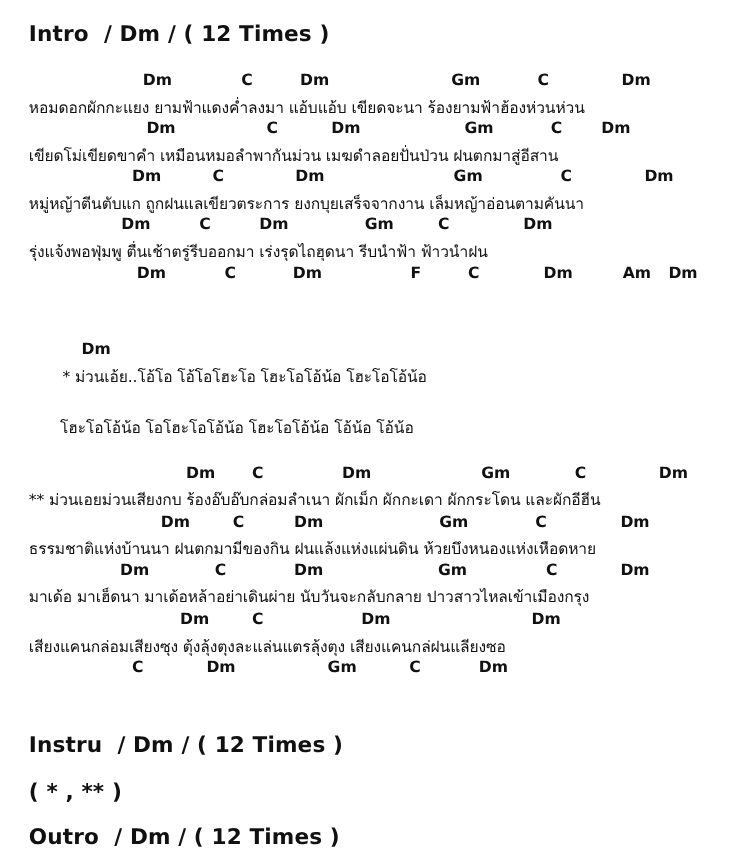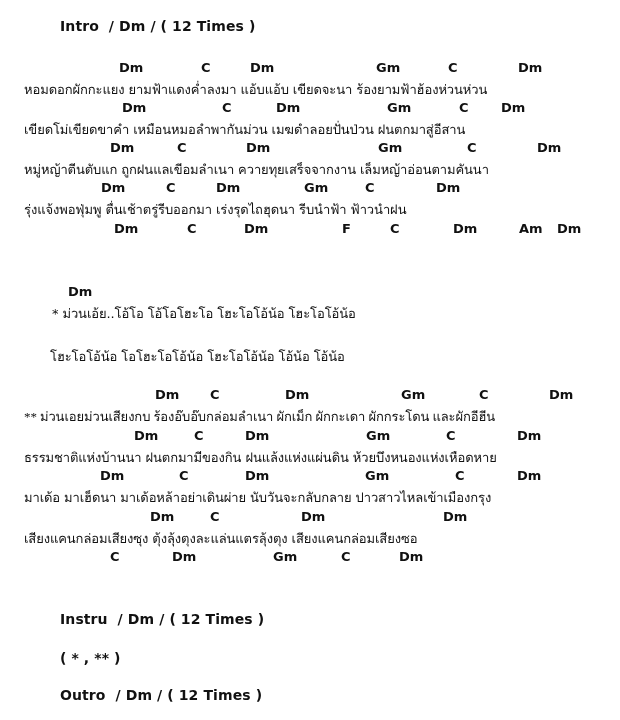--- a/index.html
+++ b/index.html
@@ -18,25 +18,24 @@
     .sheet {
       position: absolute;
       left: 0;
       top: 0;
       width: 620px;
       height: 720px;
     }
     .heading {
       position: absolute;
       left: 24px;
-      font-size: 14px;
+      font-size: 18px;
       font-weight: bold;
       white-space: pre;
       letter-spacing: 0.1px;
-      margin-left: 36px;
     }
     .chord-row {
       position: absolute;
       left: 0;
       width: 620px;
       height: 18px;
     }
     .chord {
       position: absolute;
       top: 0;
@@ -78,21 +77,21 @@
     </div>
     <div class="lyric" style="top: 119px;">เขียดโม่เขียดขาคำ เหมือนหมอลำพากันม่วน เมฆดำลอยปั่นป่วน ฝนตกมาสู่อีสาน</div>
     <div class="chord-row" style="top: 140px;">
       <span class="chord" style="left: 110px;">Dm</span>
       <span class="chord" style="left: 177px;">C</span>
       <span class="chord" style="left: 246px;">Dm</span>
       <span class="chord" style="left: 378px;">Gm</span>
       <span class="chord" style="left: 467px;">C</span>
       <span class="chord" style="left: 537px;">Dm</span>
     </div>
-    <div class="lyric" style="top: 159px;">หมู่หญ้าตีนตับแก ถูกฝนแลเขีอมลำเนา ควายทุยเสร็จจากงาน เล็มหญ้าอ่อนตามคันนา</div>
+    <div class="lyric" style="top: 159px;">หมู่หญ้าตีนตับแก ถูกฝนแลเขียวตระการ ยงกบุยเสร็จจากงาน เล็มหญ้าอ่อนตามคันนา</div>
     <div class="chord-row" style="top: 180px;">
       <span class="chord" style="left: 101px;">Dm</span>
       <span class="chord" style="left: 166px;">C</span>
       <span class="chord" style="left: 216px;">Dm</span>
       <span class="chord" style="left: 304px;">Gm</span>
       <span class="chord" style="left: 365px;">C</span>
       <span class="chord" style="left: 436px;">Dm</span>
     </div>
     <div class="lyric" style="top: 199px;">รุ่งแจ้งพอฟุ่มพู ตื่นเช้าตรู่รีบออกมา เร่งรุดไถฮุดนา รีบนำฟ้า ฟ้าวนำฝน</div>
     <div class="chord-row" style="top: 221px;">
@@ -111,21 +110,21 @@
     <div class="lyric indent" style="top: 303px;">* ม่วนเอ้ย..โอ้โอ โอ้โอโฮะโอ โฮะโอโอ้น้อ โฮะโอโอ้น้อ</div>
     <div class="lyric indent2" style="top: 346px;">โฮะโอโอ้น้อ โอโฮะโอโอ้น้อ โฮะโอโอ้น้อ โอ้น้อ โอ้น้อ</div>
     <div class="chord-row" style="top: 387px;">
       <span class="chord" style="left: 155px;">Dm</span>
       <span class="chord" style="left: 210px;">C</span>
       <span class="chord" style="left: 285px;">Dm</span>
       <span class="chord" style="left: 401px;">Gm</span>
       <span class="chord" style="left: 479px;">C</span>
       <span class="chord" style="left: 549px;">Dm</span>
     </div>
-    <div class="lyric" style="top: 406px; font-family: Liberation Serif, serif;">** ม่วนเอยม่วนเสียงกบ ร้องอ๊บอ๊บกล่อมลำเนา ผักเม็ก ผักกะเดา ผักกระโดน และผักอีฮีน</div>
+    <div class="lyric" style="top: 406px;">** ม่วนเอยม่วนเสียงกบ ร้องอ๊บอ๊บกล่อมลำเนา ผักเม็ก ผักกะเดา ผักกระโดน และผักอีฮีน</div>
     <div class="chord-row" style="top: 428px;">
       <span class="chord" style="left: 134px;">Dm</span>
       <span class="chord" style="left: 194px;">C</span>
       <span class="chord" style="left: 245px;">Dm</span>
       <span class="chord" style="left: 366px;">Gm</span>
       <span class="chord" style="left: 446px;">C</span>
       <span class="chord" style="left: 517px;">Dm</span>
     </div>
     <div class="lyric" style="top: 447px;">ธรรมชาติแห่งบ้านนา ฝนตกมามีของกิน ฝนแล้งแห่งแผ่นดิน ห้วยบึงหนองแห่งเหือดหาย</div>
     <div class="chord-row" style="top: 468px;">
@@ -136,21 +135,21 @@
       <span class="chord" style="left: 455px;">C</span>
       <span class="chord" style="left: 517px;">Dm</span>
     </div>
     <div class="lyric" style="top: 487px;">มาเด้อ มาเฮ็ดนา มาเด้อหล้าอย่าเดินผ่าย นับวันจะกลับกลาย ปาวสาวไหลเข้าเมืองกรุง</div>
     <div class="chord-row" style="top: 509px;">
       <span class="chord" style="left: 150px;">Dm</span>
       <span class="chord" style="left: 210px;">C</span>
       <span class="chord" style="left: 301px;">Dm</span>
       <span class="chord" style="left: 443px;">Dm</span>
     </div>
-    <div class="lyric" style="top: 528px;">เสียงแคนกล่อมเสียงซุง ตุ้งลุ้งตุงละแล่นแตรลุ้งตุง เสียงแคนกล่อมเสียงซอ</div>
+    <div class="lyric" style="top: 528px;">เสียงแคนกล่อมเสียงซุง ตุ้งลุ้งตุงละแล่นแตรลุ้งตุง เสียงแคนกล่ฝนแลียงซอ</div>
     <div class="chord-row" style="top: 549px;">
       <span class="chord" style="left: 110px;">C</span>
       <span class="chord" style="left: 172px;">Dm</span>
       <span class="chord" style="left: 273px;">Gm</span>
       <span class="chord" style="left: 341px;">C</span>
       <span class="chord" style="left: 399px;">Dm</span>
     </div>
     <div class="heading" style="top: 611px;">Instru  / Dm / ( 12 Times )</div>
     <div class="heading" style="top: 650px;">( * , ** )</div>
     <div class="heading" style="top: 687px;">Outro  / Dm / ( 12 Times )</div>

